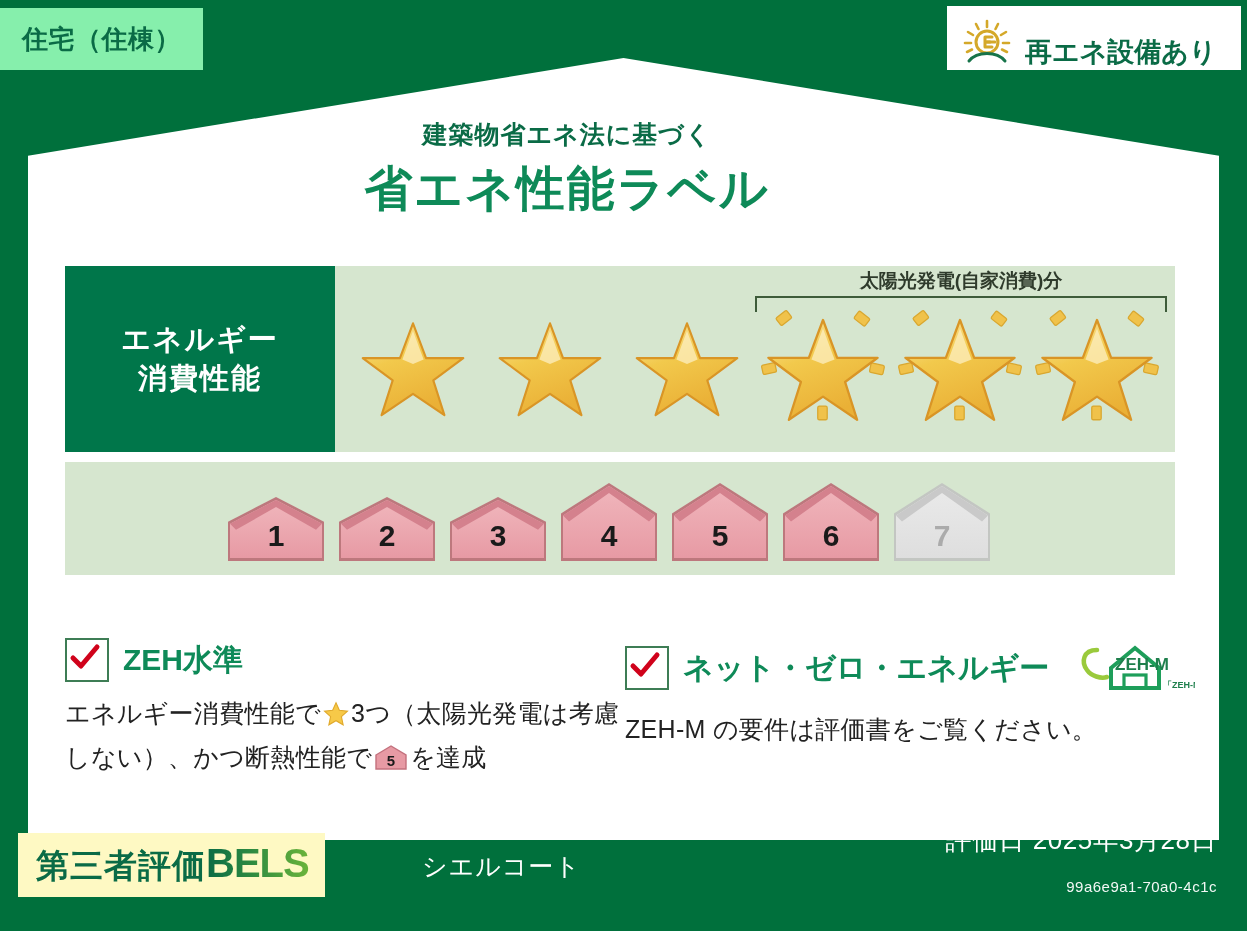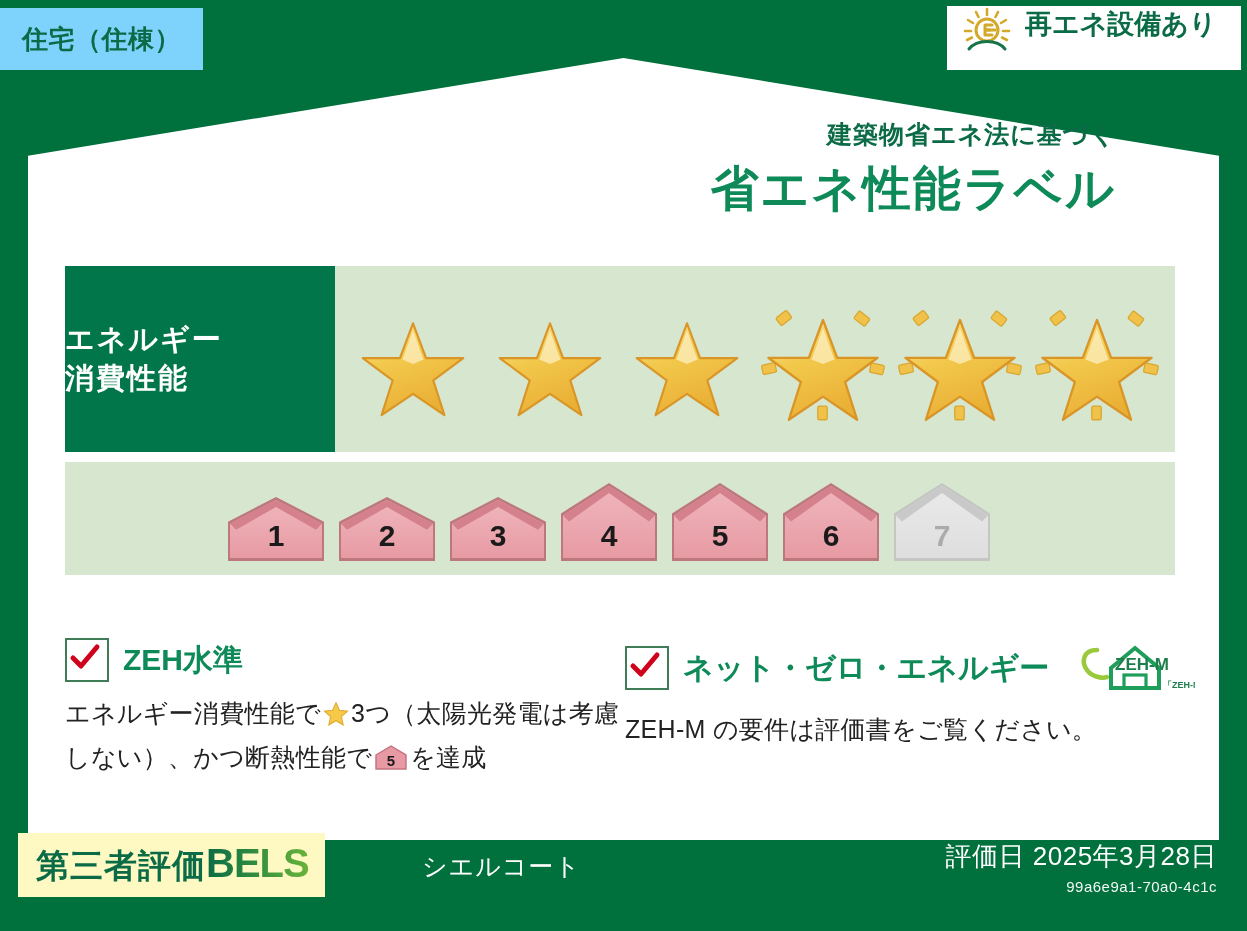--- a/index.html
+++ b/index.html
@@ -30,21 +30,21 @@
     clip-path: polygon(0% 12.5%, 50% 0%, 100% 12.5%, 100% 100%, 0% 100%);
   }
 
   
   .cat-chip {
     position: absolute;
     left: 0px;
     top: 8px;
     width: 203px;
     height: 62px;
-    background: #7dd3fc;
+    background: #86efac;
     display: flex;
     align-items: center;
     justify-content: center;
   }
   .cat-chip-text {
     color: #0A6B46;
     font-size: 26px;
     font-weight: bold;
     letter-spacing: 0.5px;
     white-space: nowrap;
@@ -52,40 +52,40 @@
 
   
   .renew-badge {
     position: absolute;
     right: 6px;
     top: 6px;
     width: 294px;
     height: 64px;
     background: #ffffff;
     display: flex;
-    align-items: flex-start;
+    align-items: flex-end;
     padding-left: 14px;
     box-sizing: border-box;
     gap: 12px;
   }
   .renew-badge-text {
     color: #0A6B46;
     font-size: 27px;
     font-weight: bold;
     white-space: nowrap;
   }
   .sun-icon { flex: 0 0 auto; }
 
   
   .title-block {
     position: absolute;
-    left: 4px;
+    left: 11px;
     top: 118px;
     width: 1112px;
-    text-align: right;
+    text-align: center;
   }
   .title-sub {
     color: #0A6B46;
     font-size: 25px;
     font-weight: bold;
     letter-spacing: 1px;
   }
   .title-main {
     color: #0E8A58;
     font-size: 48px;
@@ -109,20 +109,21 @@
   }
   .rate-row.energy { height: 186px; margin-bottom: 10px; }
   .rate-row.insul  { height: 113px; }
 
   .rate-label {
     flex: 0 0 270px;
     background: #00764A;
     color: #ffffff;
     display: flex;
     flex-direction: column;
+    align-items: center;
     justify-content: center;
     font-size: 29px;
     font-weight: bold;
     letter-spacing: 2px;
     line-height: 1.35;
   }
   .rate-body {
     flex: 1 1 auto;
     position: relative;
   }
@@ -283,21 +284,21 @@
     color: #ffffff;
   }
   .footer-date {
     font-size: 26px;
     letter-spacing: 0.5px;
     margin-left: 12px;
   }
   .footer-id {
     font-size: 15px;
     letter-spacing: 0.5px;
-    margin-top: 4px;
+    margin-top: 20px;
     opacity: 0.95;
   }
 </style>
 </head>
 <body>
 
 <div class="label-root">
 
   <div class="house-panel"></div>
 
@@ -335,20 +336,24 @@
 
   <div class="rows">
 
     <div class="rate-row energy">
       <div class="rate-label">
         <span>エネルギー</span>
         <span>消費性能</span>
       </div>
       <div class="rate-body">
 
+        <div class="solar-annot">
+          <div class="solar-annot-text">太陽光発電(自家消費)分</div>
+          <div class="solar-bracket"></div>
+        </div>
 
         <div class="stars-wrap" id="stars-wrap">
             <div class="star-cell">
       <svg width="116" height="110" viewBox="0 0 120 112">
 
         <defs>
           <linearGradient id="sg0" x1="0" y1="0" x2="0.4" y2="1">
             <stop offset="0%" stop-color="#FBE7A6"></stop>
             <stop offset="45%" stop-color="#F2C94C"></stop>
             <stop offset="100%" stop-color="#EAB036"></stop>

